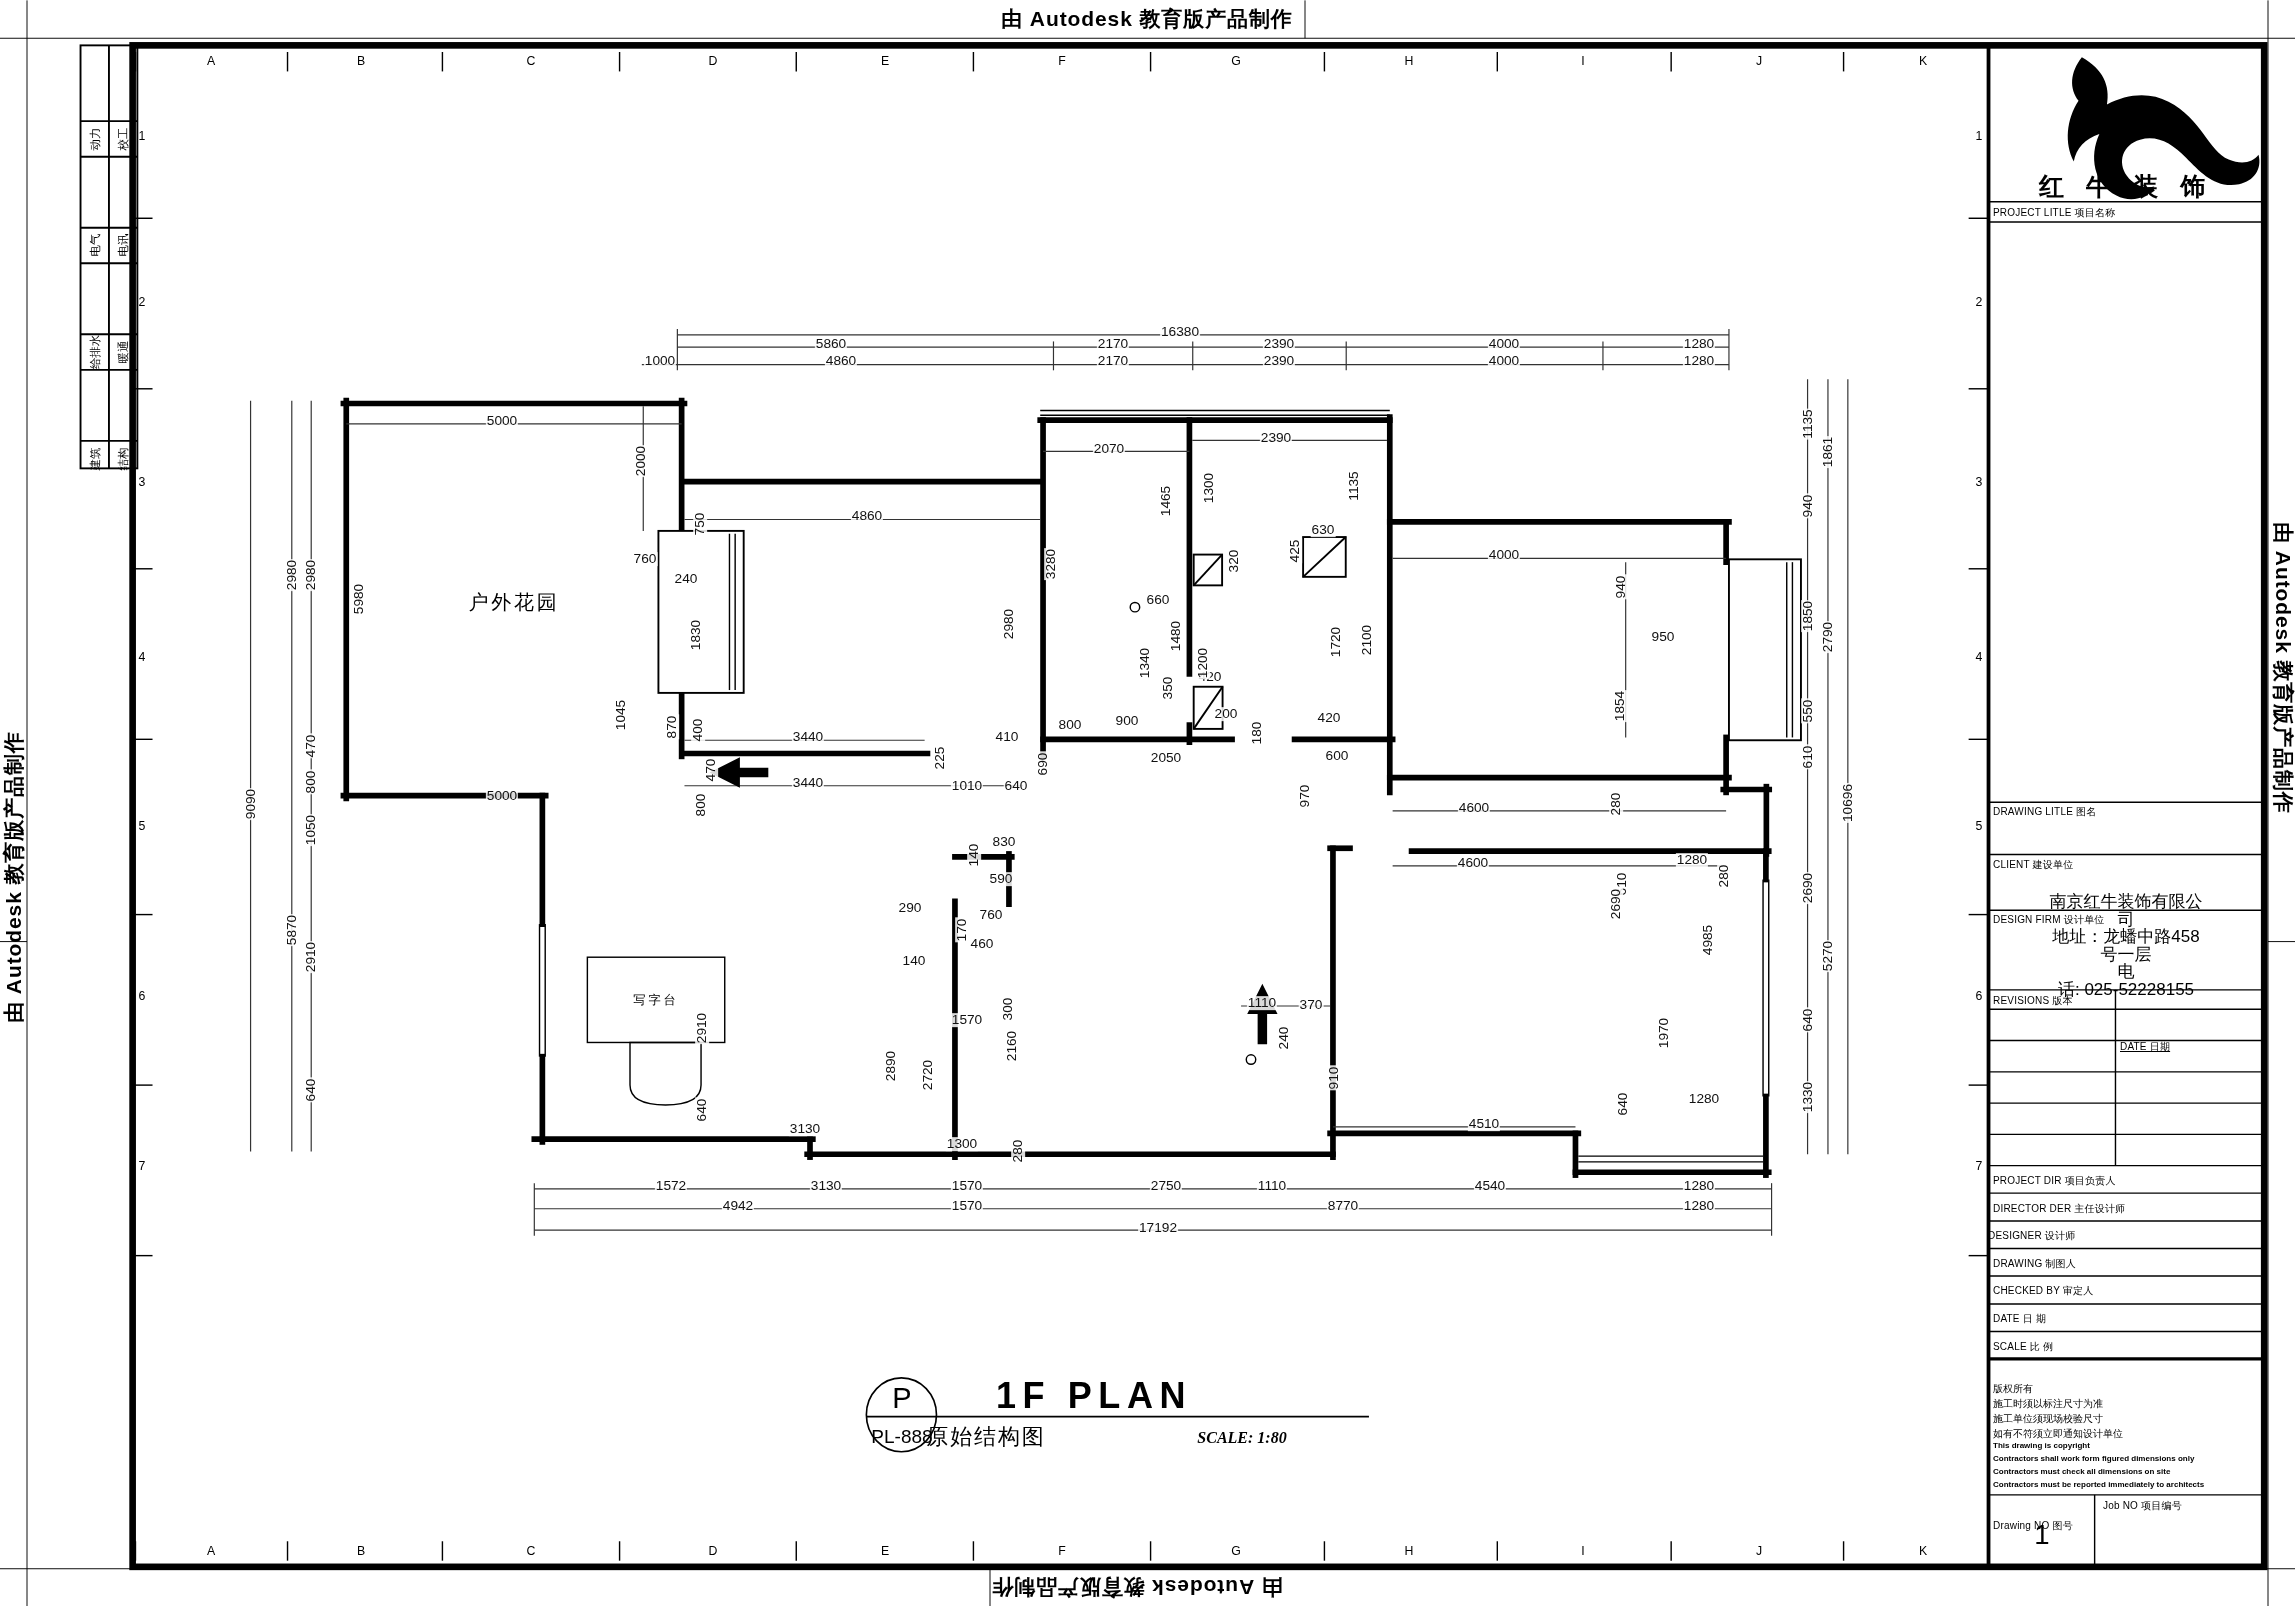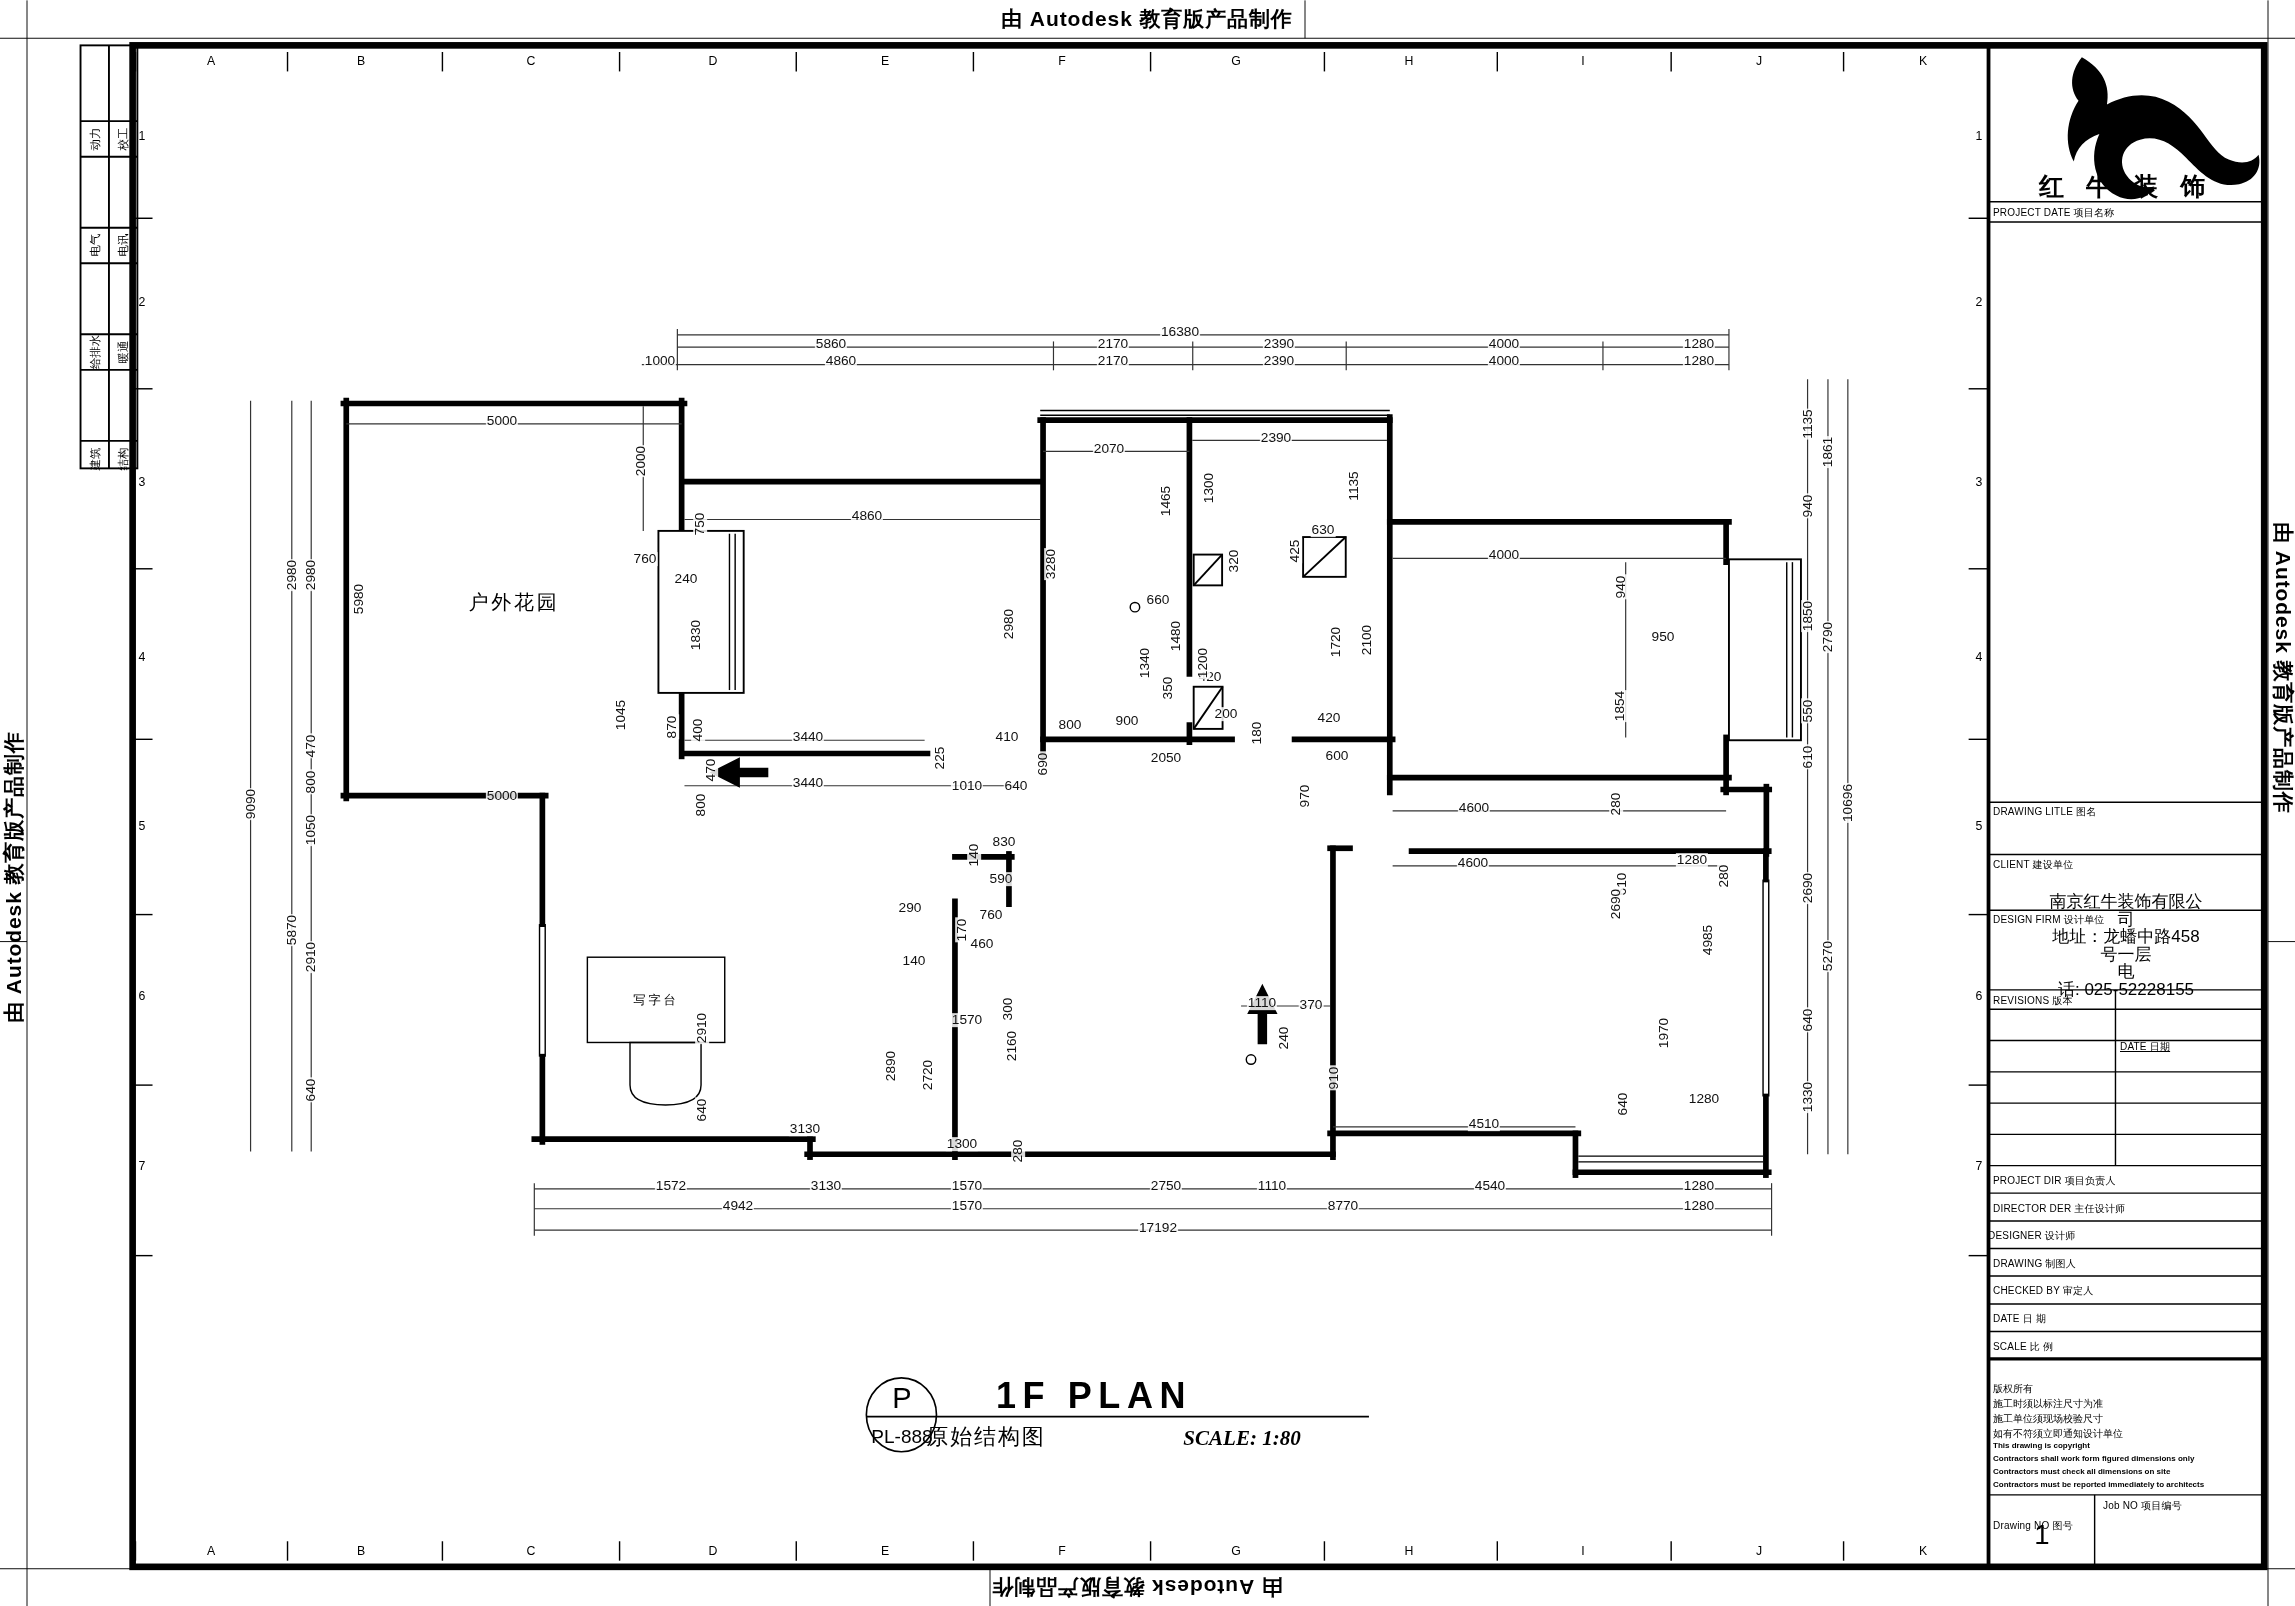--- a/index.html
+++ b/index.html
@@ -20,21 +20,21 @@
   .disc{font-size:11.4px;transform:translate(-50%,-50%) rotate(-90deg);}
   
   .dim{position:absolute;font-size:13.7px;color:#111;transform:translate(-50%,-50%);
        background:rgba(255,255,255,.85);padding:0 0.9px;line-height:1;}
   .dim.v{transform:translate(-50%,-50%) rotate(-90deg);}
   
   .room{position:absolute;transform:translate(-50%,-50%);letter-spacing:2.8px;}
   
   .t-big{left:1094px;top:1396px;font-size:36px;font-weight:bold;letter-spacing:6.6px;}
   .t-cn{left:986px;top:1437px;font-size:22px;letter-spacing:1.9px;}
-  .t-scale{left:1242px;top:1438px;font-size:21px;font-weight:bold;font-style:italic;font-family:"Liberation Serif",serif;}
+  .t-scale{left:1242px;top:1438px;font-size:16px;font-weight:bold;font-style:italic;font-family:"Liberation Serif",serif;}
   .t-p{left:902px;top:1398px;font-size:29px;}
   .t-code{left:902px;top:1437px;font-size:19px;}
   
   .tb{font-size:10px;letter-spacing:0.2px;}
   .tb-brand{left:2126px;top:186px;font-size:25px;font-weight:600;letter-spacing:7.6px;white-space:nowrap;}
   .tb-co{font-size:17px;transform:translate(-50%,-50%);}
   .note-cn{font-size:10px;}
   .note-en{font-size:8px;font-weight:bold;}
   .dno{font-size:27.5px;transform:translate(-50%,-50%);}
 </style>
@@ -464,21 +464,21 @@
       <span class="abs note-en" style="left: 1993px; top: 1480px;">Contractors must be reported immediately to architects</span>
     </div>
 
   <div class="abs ctr t-p">P</div>
   <div class="abs ctr t-code">PL-888</div>
   <div class="abs ctr t-big">1F PLAN</div>
   <div class="abs ctr t-cn">原始结构图</div>
   <div class="abs ctr t-scale">SCALE: 1:80</div>
 
   <div class="abs ctr tb-brand" style="left:2126px;top:186px;">红 牛 装 饰</div>
-  <div class="abs tb" style="left:1993px;top:206px;">PROJECT DATE  项目名称</div>
+  <div class="abs tb" style="left:1993px;top:206px;">PROJECT LITLE  项目名称</div>
   <div class="abs tb" style="left:1993px;top:805px;">DRAWING LITLE  图名</div>
   <div class="abs tb" style="left:1993px;top:858px;">CLIENT  建设单位</div>
   <div class="abs tb" style="left:1993px;top:913px;">DESIGN FIRM  设计单位</div>
   <div class="abs tb" style="left:1993px;top:994px;">REVISIONS  版本</div>
   <div class="abs tb" style="left:2120px;top:1040px;text-decoration:underline;">DATE  日期</div>
   <div class="abs tb" style="left:1993px;top:1499px;margin-top:20px;">Drawing NO  图号</div>
   <div class="abs tb" style="left:2103px;top:1499px;">Job NO  项目编号</div>
   <div class="abs dno" style="left:2042px;top:1535px;">1</div>
 
 </div>

